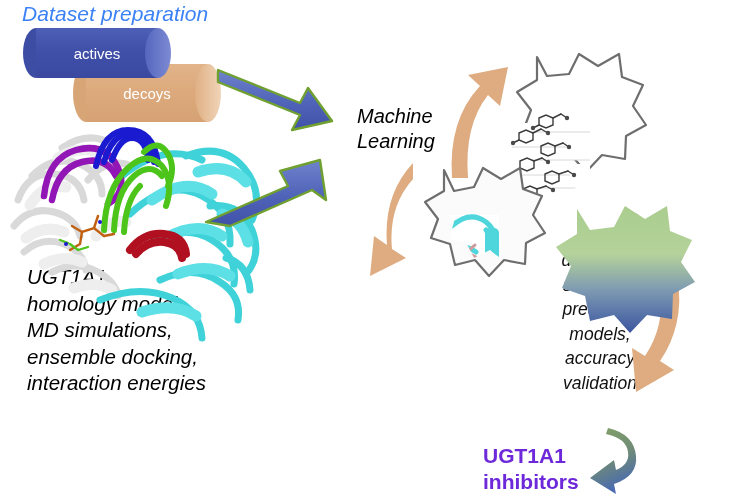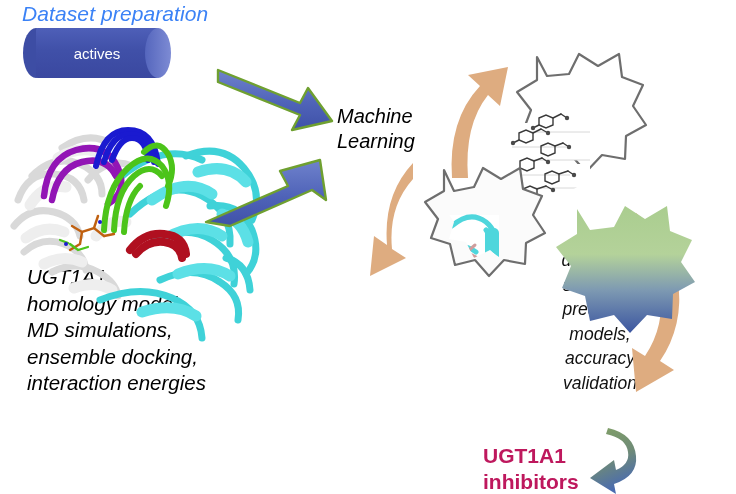--- a/index.html
+++ b/index.html
@@ -45,21 +45,21 @@
     font-size: 17.5px;
     line-height: 24.5px;
     color: #111111;
     text-align: center;
     white-space: pre;
   }
   .outcome-text {
     font-weight: bold;
     font-size: 21px;
     line-height: 26px;
-    color: #be185d;
+    color: #6d28d9;
     white-space: pre;
     text-align: left;
   }
   .cyl-label {
     color: #ffffff;
     font-size: 15px;
     text-align: center;
     width: 100%;
     position: absolute;
     top: 50%;
@@ -113,35 +113,41 @@
     pointer-events: none;
   }
 </style>
 </head>
 <body>
 
 <div id="figure">
 
   <div class="abs title-text" style="left:22px; top:2px;">Dataset preparation</div>
 
+  <div class="cylinder" id="cyl-decoys">
+    <div class="cyl-cap cyl-cap-l"></div>
+    <div class="cyl-body"></div>
+    <div class="cyl-cap cyl-cap-r"></div>
+    <div class="cyl-label">decoys</div>
+  </div>
 
   <div class="cylinder" id="cyl-actives">
     <div class="cyl-cap cyl-cap-l"></div>
     <div class="cyl-body"></div>
     <div class="cyl-cap cyl-cap-r"></div>
     <div class="cyl-label">actives</div>
   </div>
 
   <div class="abs left-caption" style="left:27px; top:264px;">UGT1A1
 homology model,
 MD simulations,
 ensemble docking,
 interaction energies</div>
 
-  <div class="abs ml-label" style="left:337px; top:104px;">Machine
+  <div class="abs ml-label" style="left:357px; top:104px;">Machine
 Learning</div>
 
   <div class="abs gear-text" style="left:536px; top:248px; width:128px;">descriptor
 selection,
 predictive
 models,
 accuracy
 validation</div>
 
   <div class="abs outcome-text" style="left:483px; top:443px;">UGT1A1

